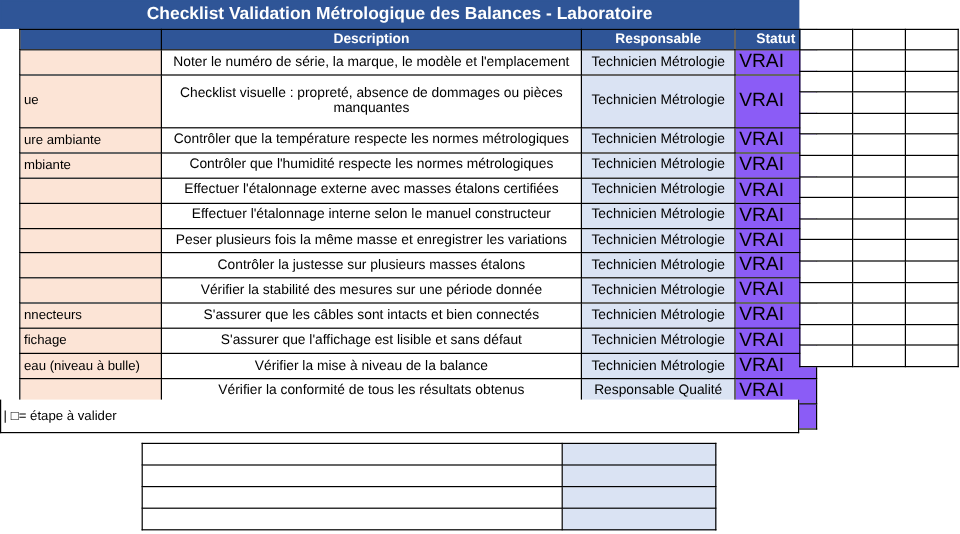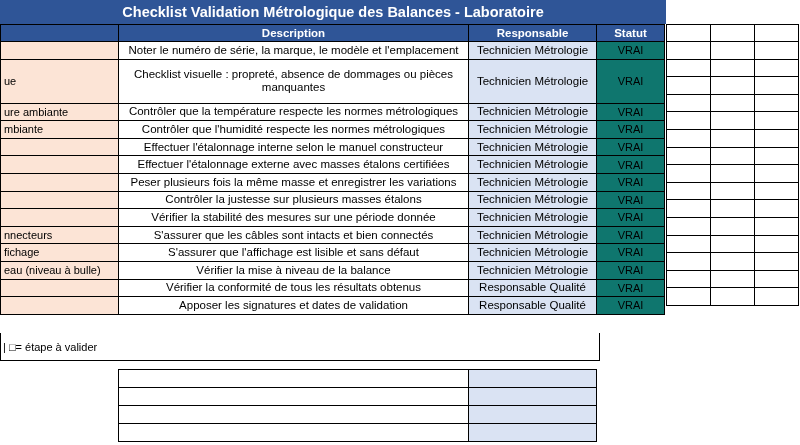--- a/index.html
+++ b/index.html
@@ -47,21 +47,21 @@
     display: flex;
     align-items: center;
     justify-content: center;
     box-sizing: border-box;
     border: 1px solid #2f5597;
   }
 
   
   #main-table {
     position: absolute;
-    left: 0px;
+    left: 16px;
     top: 24px;
   }
   #main-table td, #main-table th {
     border: 1px solid #000000;
     padding: 1px 3px;
     vertical-align: middle;
     box-sizing: border-box;
     overflow: hidden;
     white-space: normal;
     line-height: 1.12;
@@ -84,33 +84,33 @@
     background: #ffffff;
     font-size: 11.5px;
     text-align: center;
   }
   .cell-c {
     background: #dae3f3;
     font-size: 11.5px;
     text-align: center;
   }
   .cell-d {
-    background: #0f766e;
-    font-size: 11px;
-    text-align: center;
+    background: #8b5cf6;
+    font-size: 16px;
+    text-align: left;
   }
   tr.tall td { height: 44px; }
   tr.norm td { height: 17.6px; }
 
   
   #legend-row {
     position: absolute;
     left: 0px;
     top: 333px;
-    width: 600px;
+    width: 666px;
     height: 28px;
     border-left: 1px solid #000000;
     border-right: 1px solid #000000;
     border-bottom: 1px solid #000000;
     background: #ffffff;
     box-sizing: border-box;
   }
   #legend-text {
     position: absolute;
     left: 2px;
@@ -195,27 +195,27 @@
           <td class="cell-d">VRAI</td>
         </tr>
         <tr class="norm">
           <td class="cell-a">mbiante</td>
           <td class="cell-b">Contrôler que l'humidité respecte les normes métrologiques</td>
           <td class="cell-c">Technicien Métrologie</td>
           <td class="cell-d">VRAI</td>
         </tr>
         <tr class="norm">
           <td class="cell-a"></td>
+          <td class="cell-b">Effectuer l'étalonnage externe avec masses étalons certifiées</td>
+          <td class="cell-c">Technicien Métrologie</td>
+          <td class="cell-d">VRAI</td>
+        </tr>
+        <tr class="norm">
+          <td class="cell-a"></td>
           <td class="cell-b">Effectuer l'étalonnage interne selon le manuel constructeur</td>
-          <td class="cell-c">Technicien Métrologie</td>
-          <td class="cell-d">VRAI</td>
-        </tr>
-        <tr class="norm">
-          <td class="cell-a"></td>
-          <td class="cell-b">Effectuer l'étalonnage externe avec masses étalons certifiées</td>
           <td class="cell-c">Technicien Métrologie</td>
           <td class="cell-d">VRAI</td>
         </tr>
         <tr class="norm">
           <td class="cell-a"></td>
           <td class="cell-b">Peser plusieurs fois la même masse et enregistrer les variations</td>
           <td class="cell-c">Technicien Métrologie</td>
           <td class="cell-d">VRAI</td>
         </tr>
         <tr class="norm">

